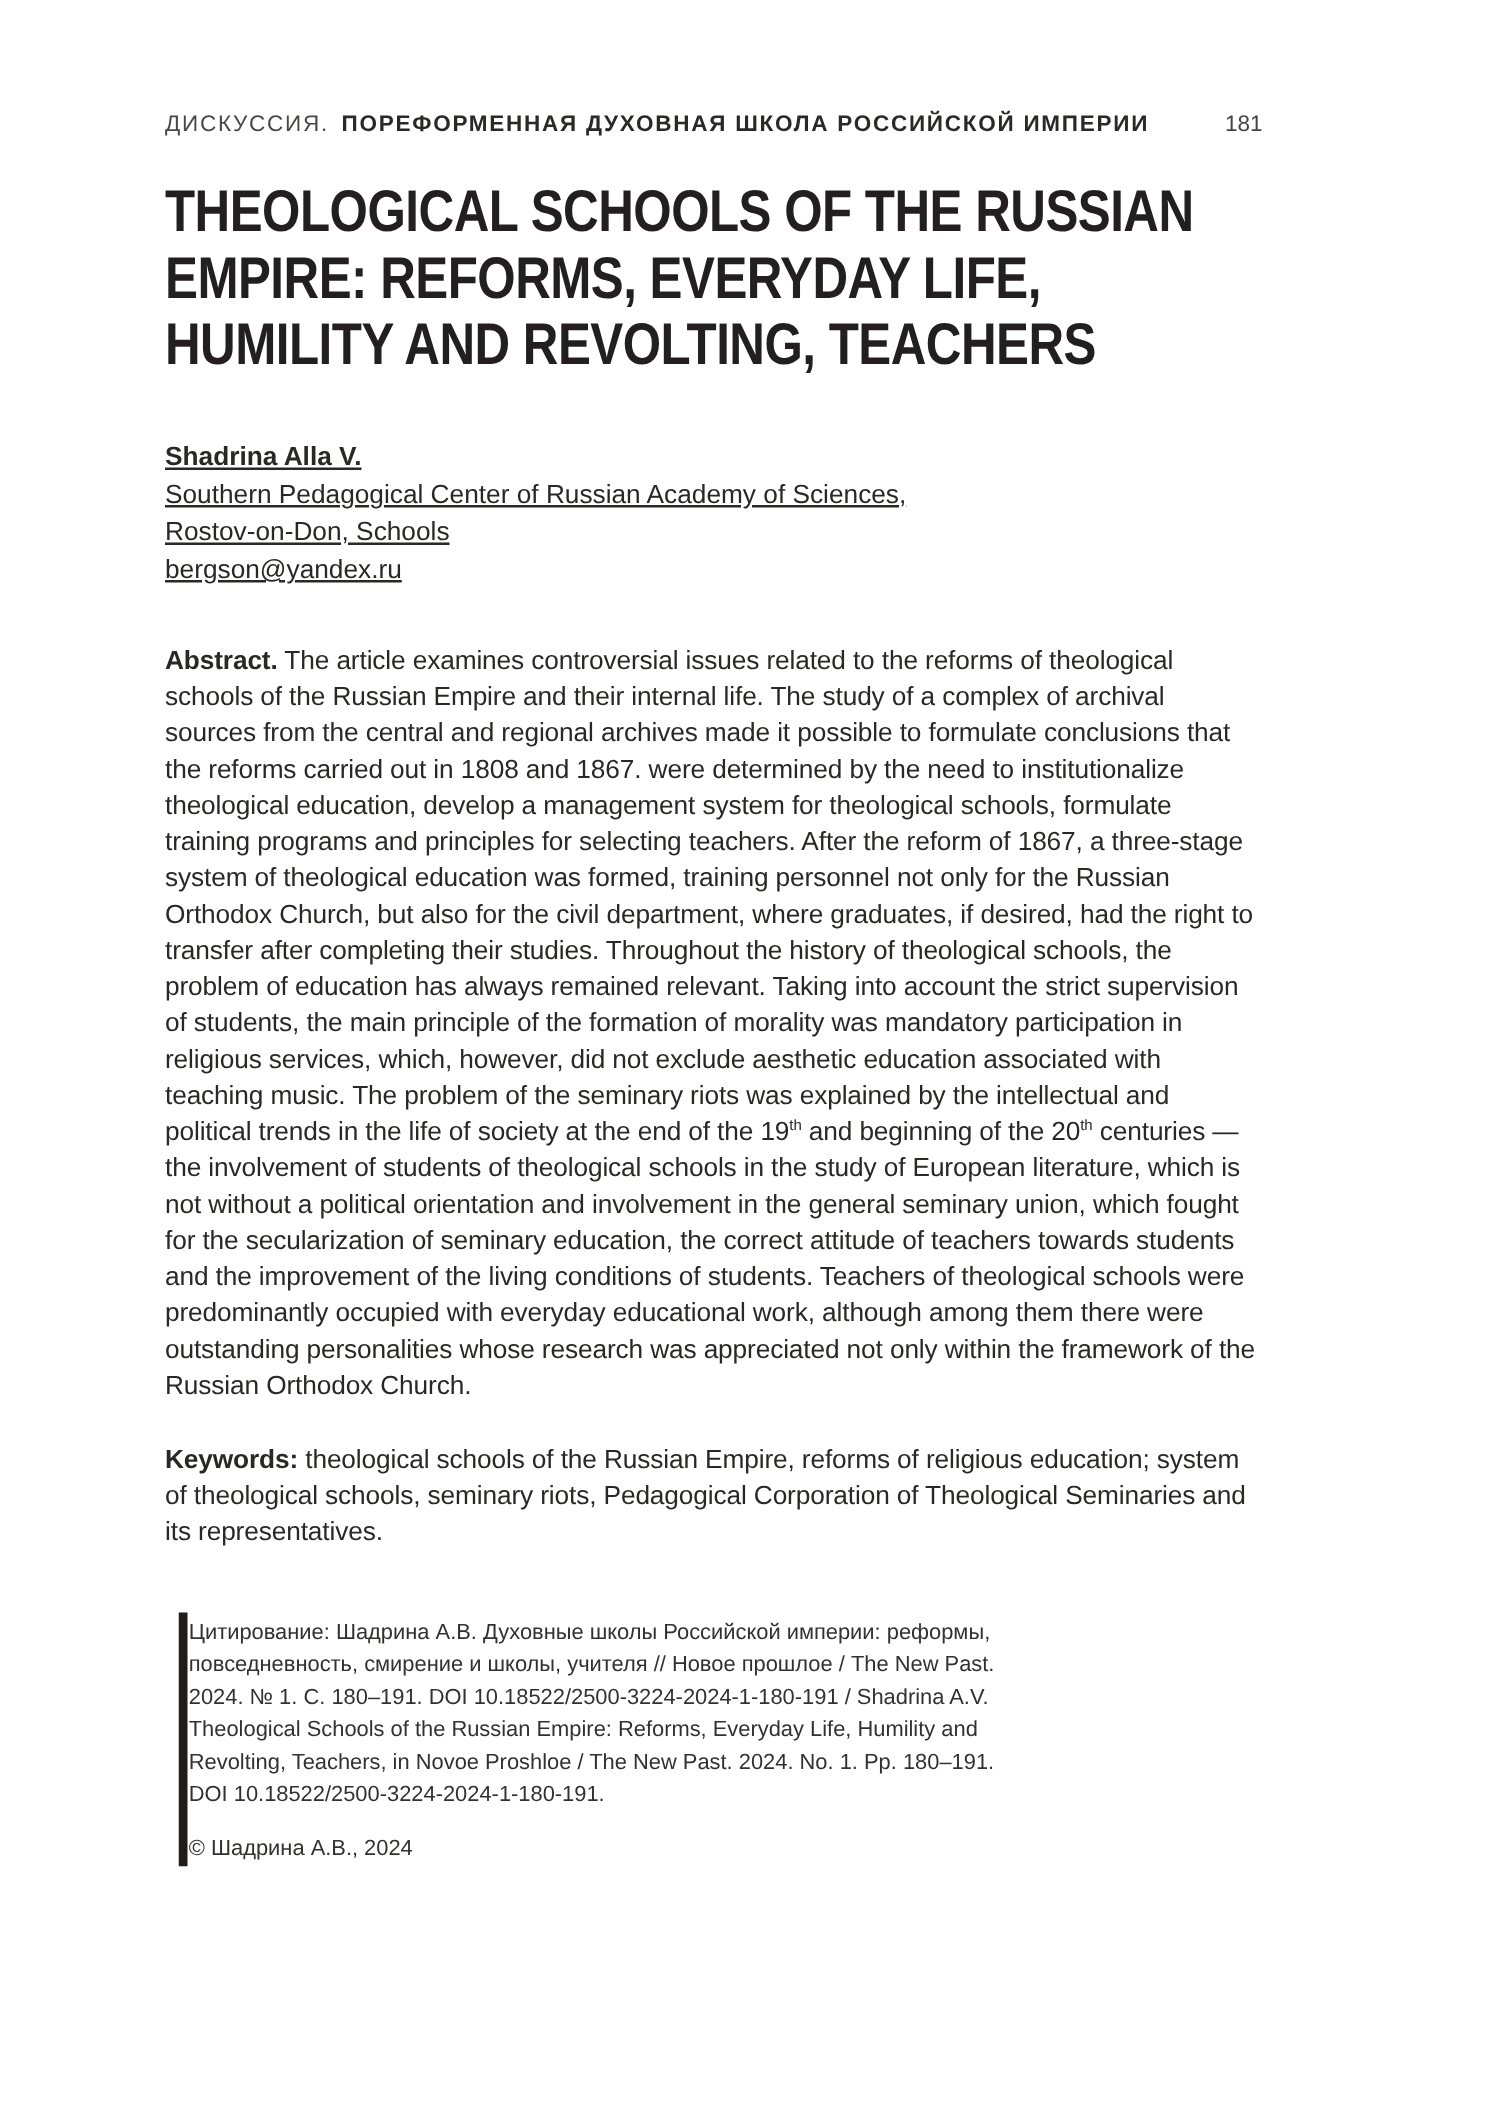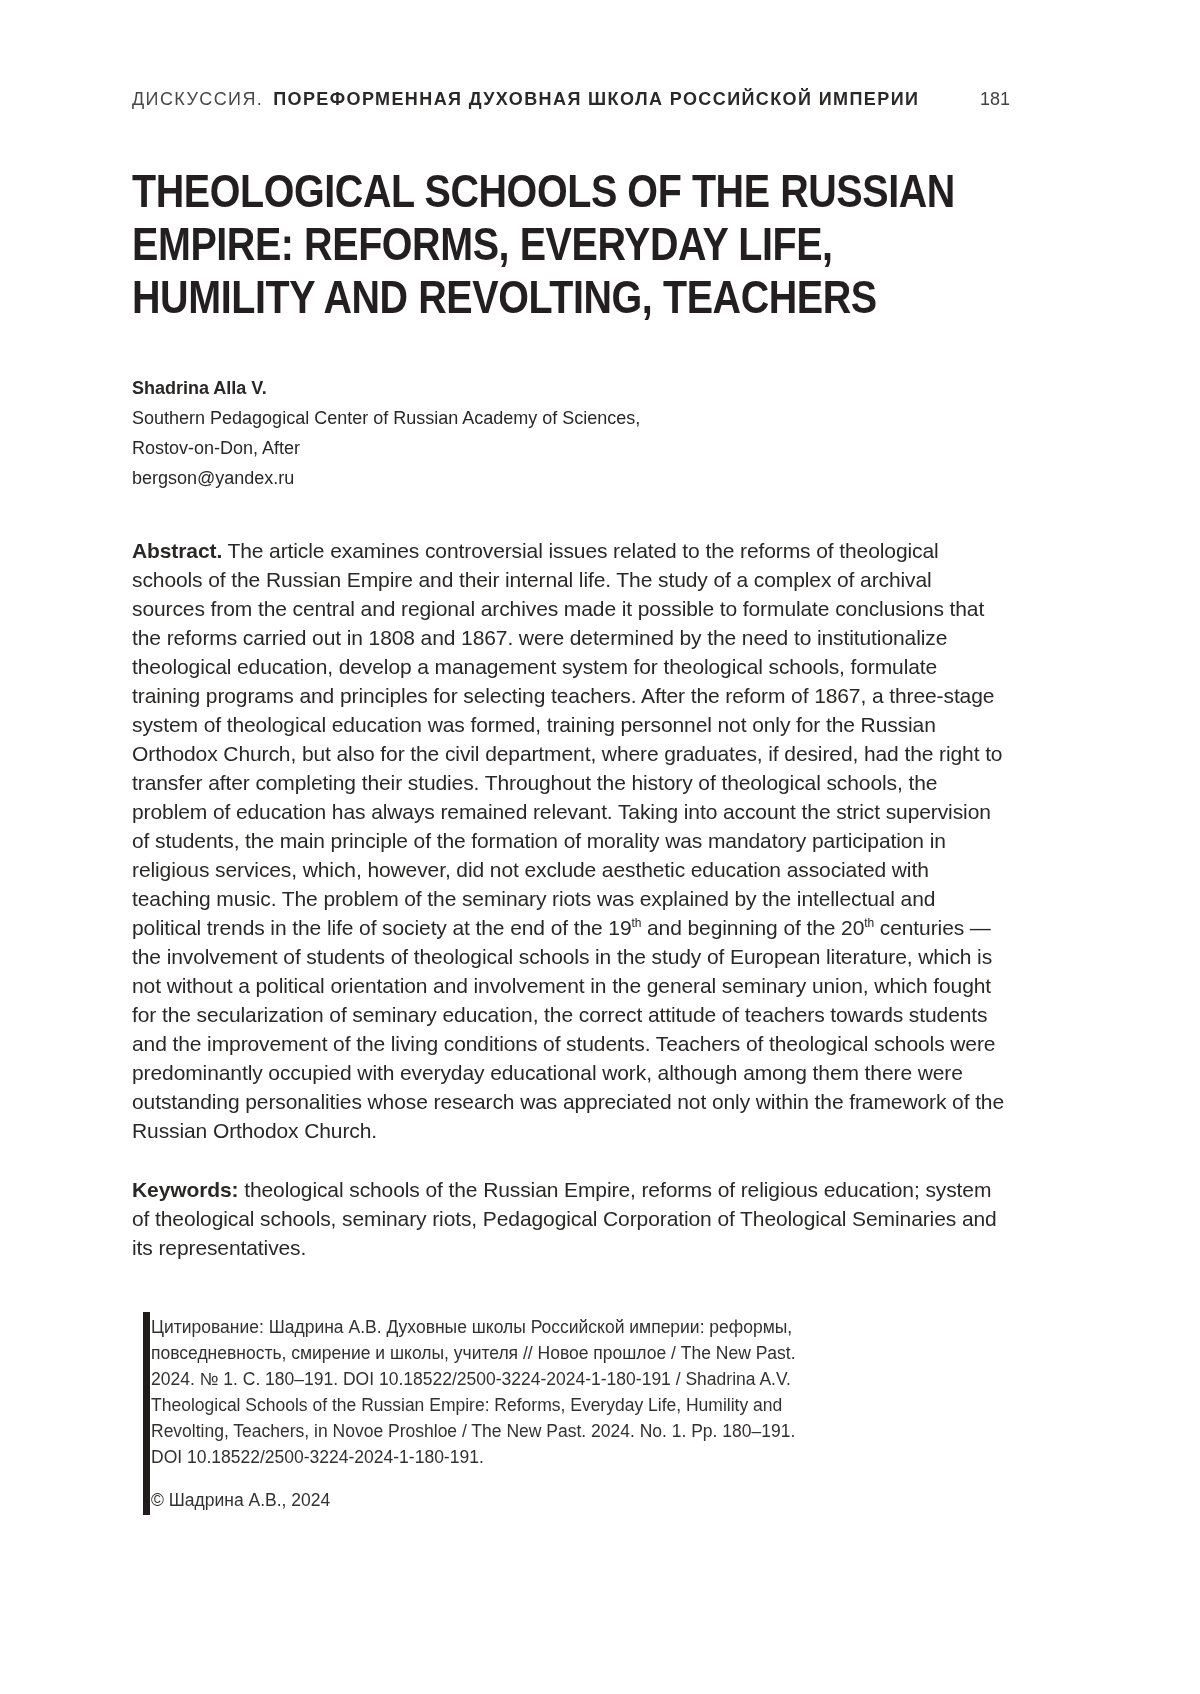--- a/index.html
+++ b/index.html
@@ -43,39 +43,40 @@
   }
   .running-header .page-number {
     letter-spacing: 0;
     font-size: 18px;
     color: #454342;
     font-weight: 400;
   }
 
   
   .article-title {
-    margin-top: 54px;
+    margin-top: 32px;
     color: #231f20;
   }
   .article-title .title-line {
     font-size: 47px;
     font-weight: 700;
     line-height: 53px;
     letter-spacing: -0.5px;
     white-space: nowrap;
     transform: scaleX(0.84);
     transform-origin: 0 50%;
   }
 
   
   .author-block {
     margin-top: 50px;
-    font-size: 18px;
+    font-size: 21px;
     line-height: 30px;
     color: #2a2827;
+    text-decoration: underline;
   }
   .author-block .author-name { font-weight: 700; }
 
   
   .abstract, .keywords {
     font-size: 21px;
     line-height: 29px;
     color: #2a2827;
     text-align: left;
     letter-spacing: -0.1px;
@@ -118,21 +119,21 @@
 
   <div class="article-title">
     <div class="title-line">THEOLOGICAL SCHOOLS OF THE RUSSIAN</div>
     <div class="title-line">EMPIRE: REFORMS, EVERYDAY LIFE,</div>
     <div class="title-line">HUMILITY AND REVOLTING, TEACHERS</div>
   </div>
 
   <div class="author-block">
     <div class="author-name">Shadrina Alla V.</div>
     <div>Southern Pedagogical Center of Russian Academy of Sciences,</div>
-    <div>Rostov-on-Don, After</div>
+    <div>Rostov-on-Don, Schools</div>
     <div>bergson@yandex.ru</div>
   </div>
 
   <p class="abstract">
     <span class="bold-label">Abstract.</span><span> The article examines controversial issues related to the reforms of theological schools of the Russian Empire and their internal life. The study of a complex of archival sources from the central and regional archives made it possible to formulate conclusions that the reforms carried out in 1808 and 1867. were determined by the need to institutionalize theological education, develop a management system for theological schools, formulate training programs and principles for selecting teachers. After the reform of 1867, a three-stage system of theological education was formed, training personnel not only for the Russian Orthodox Church, but also for the civil department, where graduates, if desired, had the right to transfer after completing their studies. Throughout the history of theological schools, the problem of education has always remained relevant. Taking into account the strict supervision of students, the main principle of the formation of morality was mandatory participation in religious services, which, however, did not exclude aesthetic education associated with teaching music. The problem of the seminary riots was explained by the intellectual and political trends in the life of society at the end of the 19</span><sup>th</sup><span> and beginning of the 20</span><sup>th</sup><span> centuries — the involvement of students of theological schools in the study of European literature, which is not without a political orientation and involvement in the general seminary union, which fought for the secularization of seminary education, the correct attitude of teachers towards students and the improvement of the living conditions of students. Teachers of theological schools were predominantly occupied with everyday educational work, although among them there were outstanding personalities whose research was appreciated not only within the framework of the Russian Orthodox Church.</span>
   </p>
 
   <p class="keywords">
     <span class="bold-label">Keywords:</span><span> theological schools of the Russian Empire, reforms of religious education; system of theological schools, seminary riots, Pedagogical Corporation of Theological Seminaries and its representatives.</span>
   </p>

